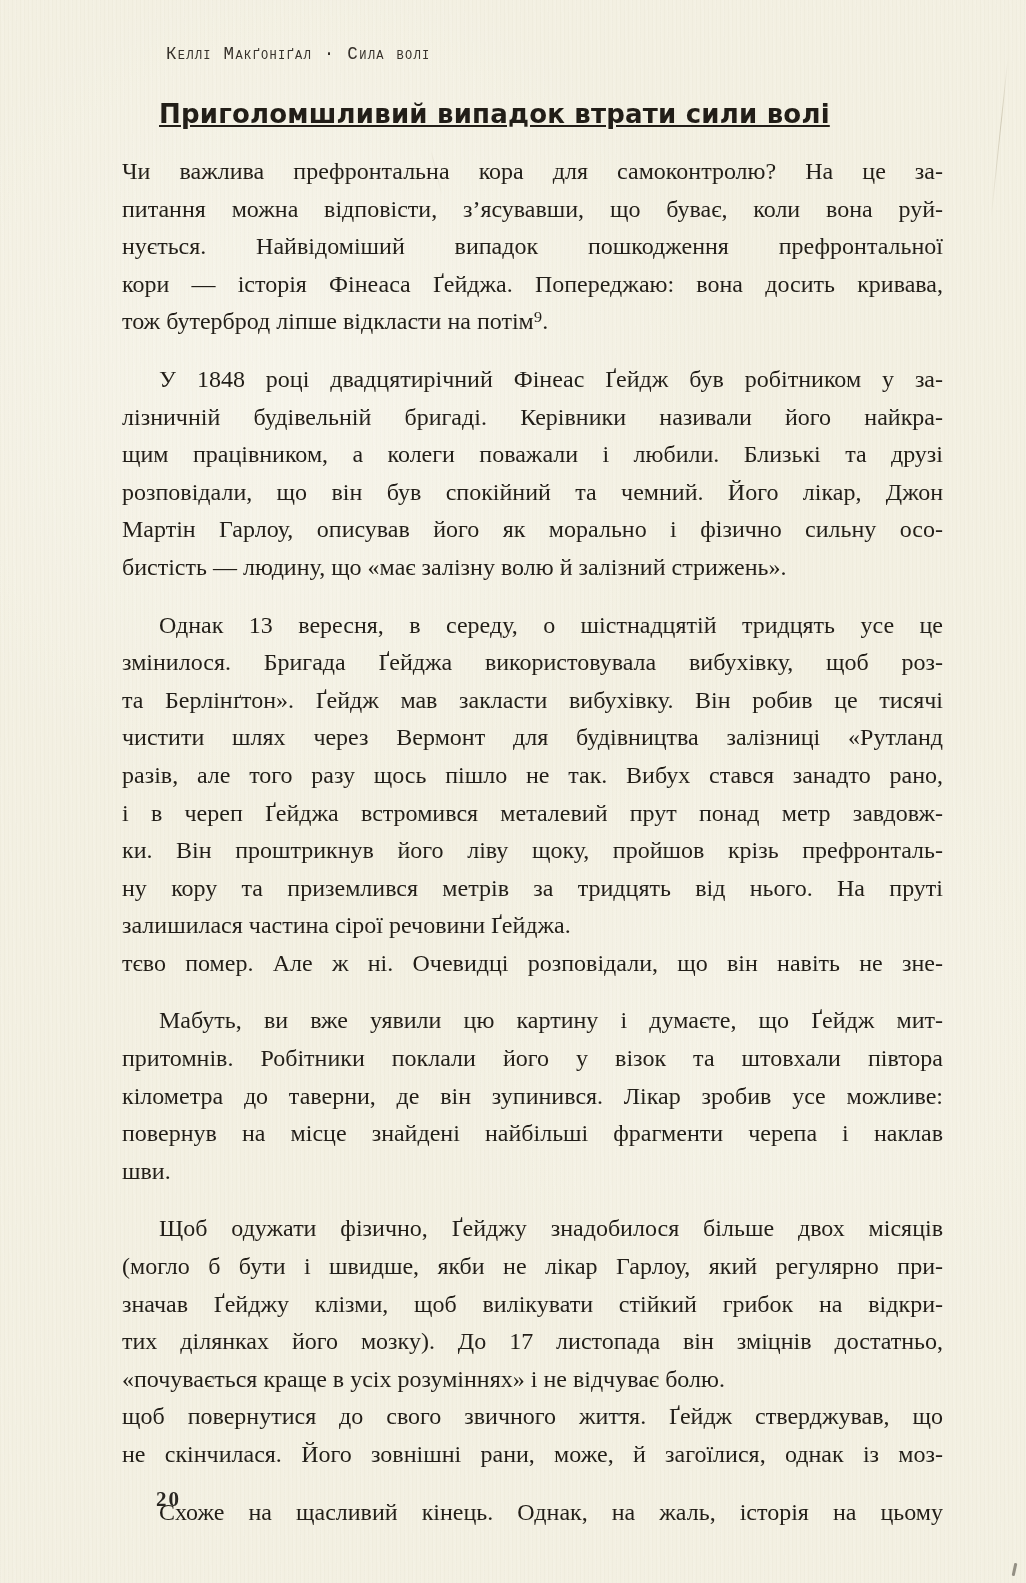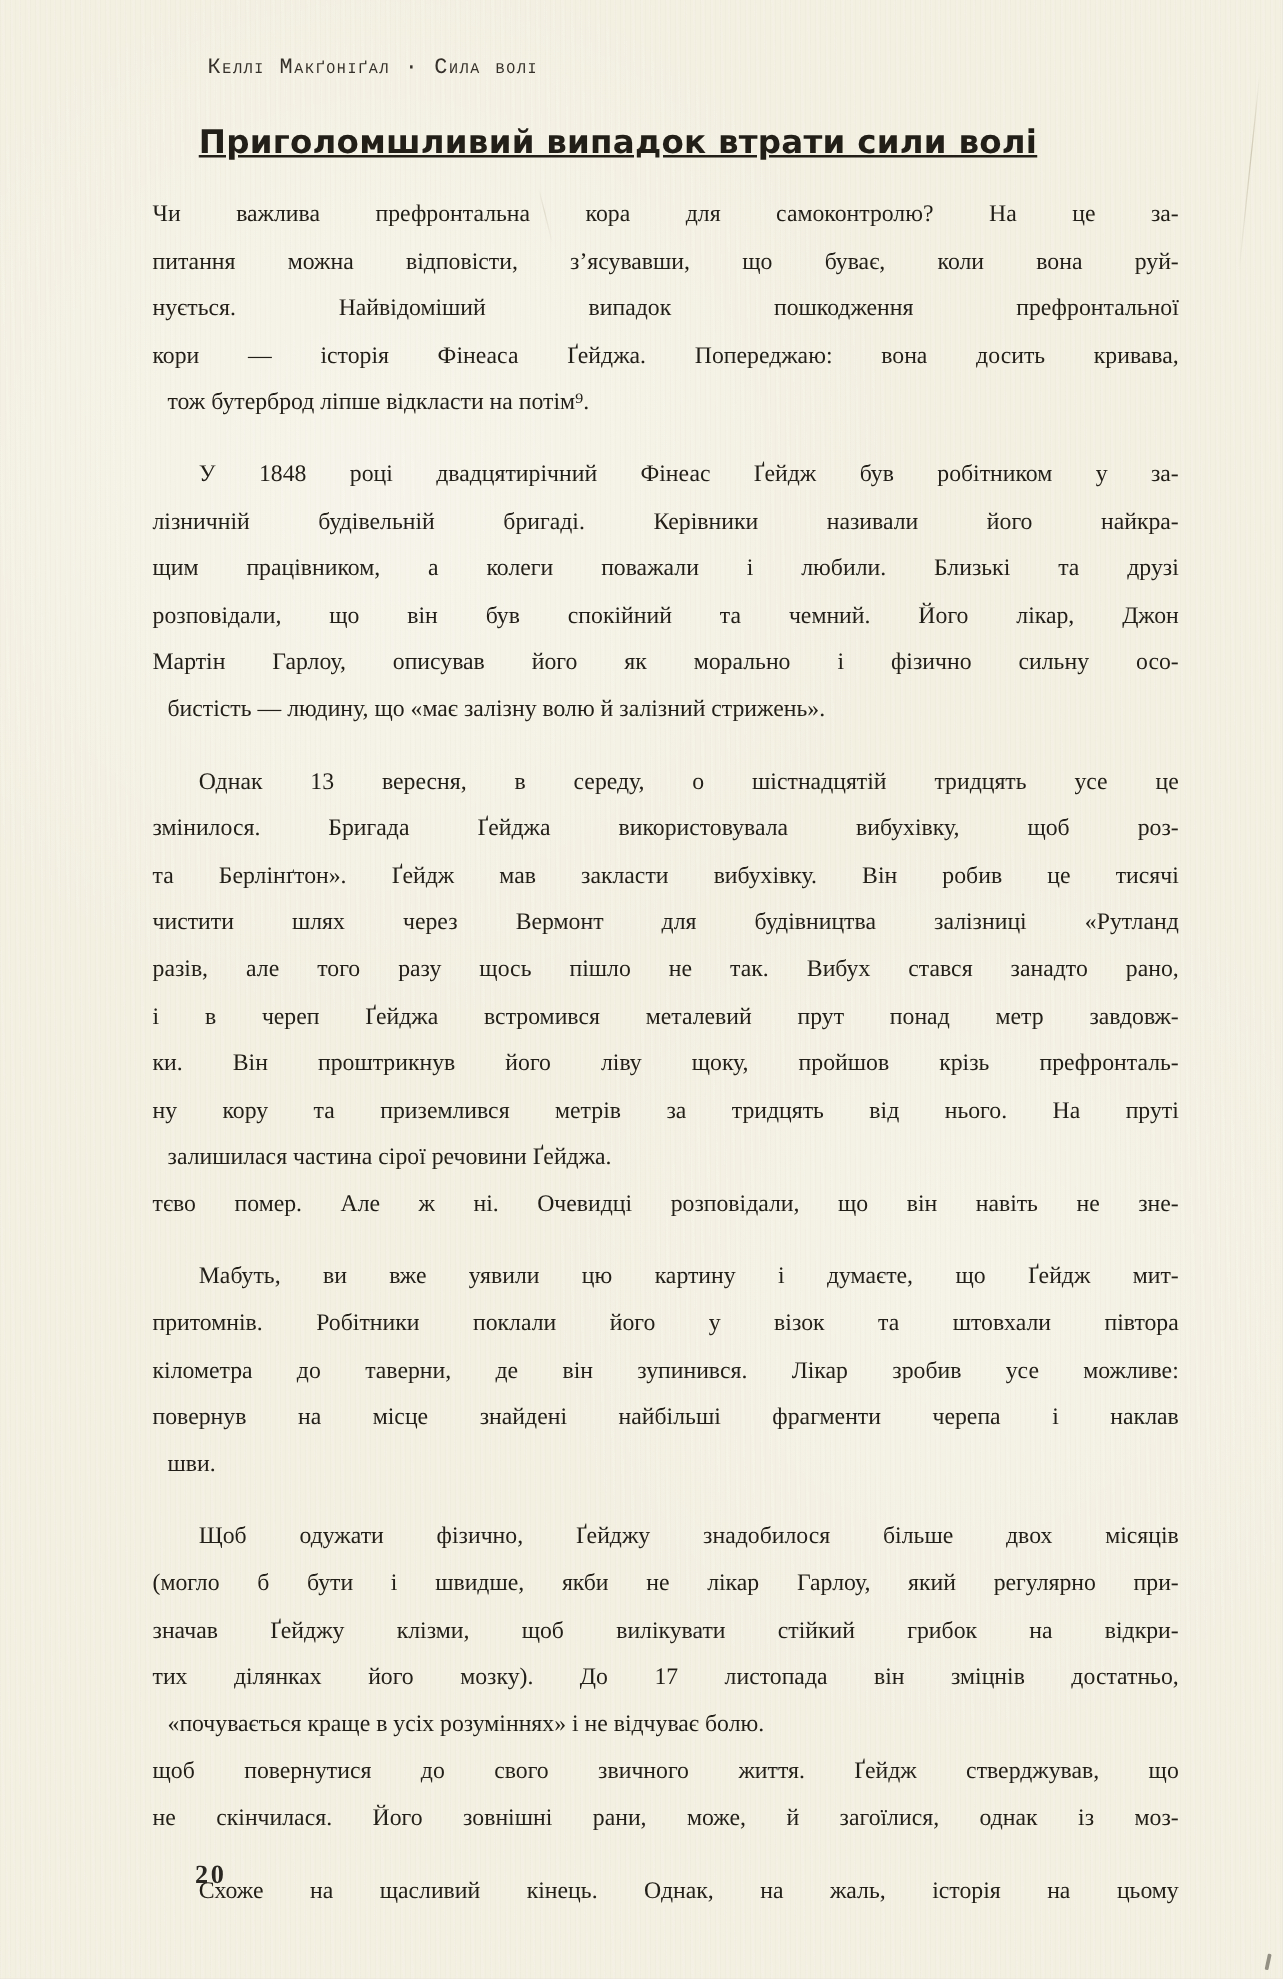--- a/index.html
+++ b/index.html
@@ -45,34 +45,33 @@
     color: var(--ink);
     white-space: nowrap;
     text-decoration: underline;
   }
   .body-text {
     position: absolute;
     left: 122px;
     top: 153px;
     width: 821px;
     font-family: "Liberation Serif", "DejaVu Serif", serif;
-    font-size: 19px;
+    font-size: 24px;
     line-height: 37.6px;
     font-variant-numeric: oldstyle-nums;
     color: var(--ink);
   }
   .line {
     text-align: justify;
     text-align-last: justify;
     white-space: normal;
   }
   .line.last {
     text-align: left;
     text-align-last: left;
-    margin-left: 12px;
   }
   .line.indent { text-indent: 37px; margin-top: 20px; }
   .page-number {
     position: absolute;
     left: 156px;
     top: 1487px;
     font-family: Liberation Serif, serif;
     font-weight: bold;
     font-size: 21px;
     letter-spacing: 2px;

